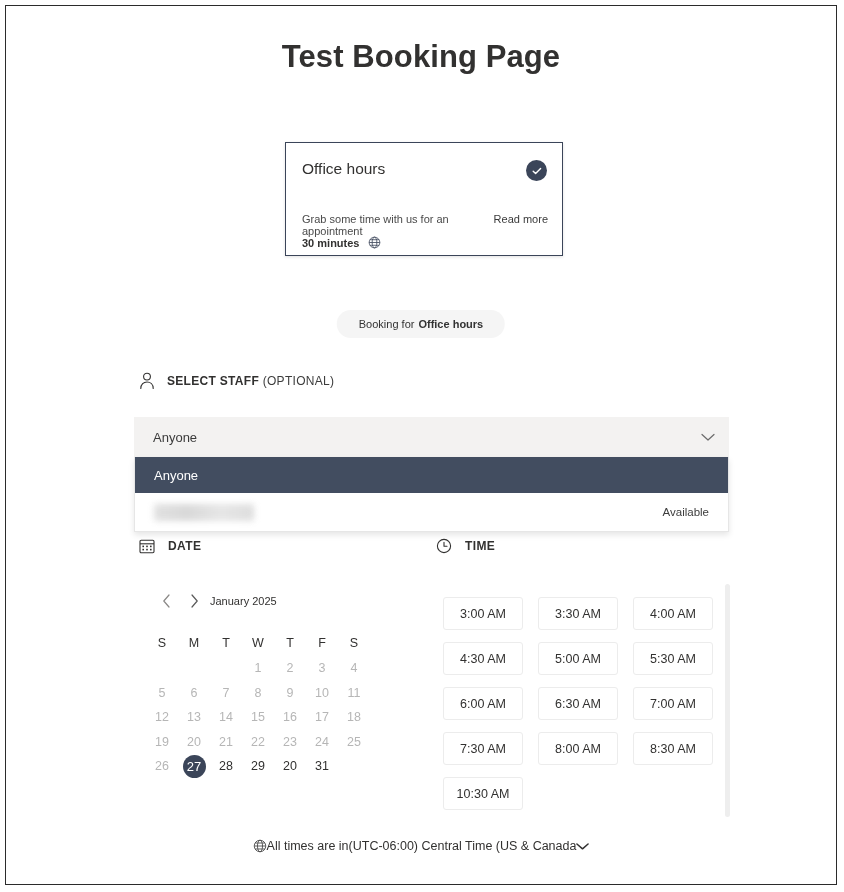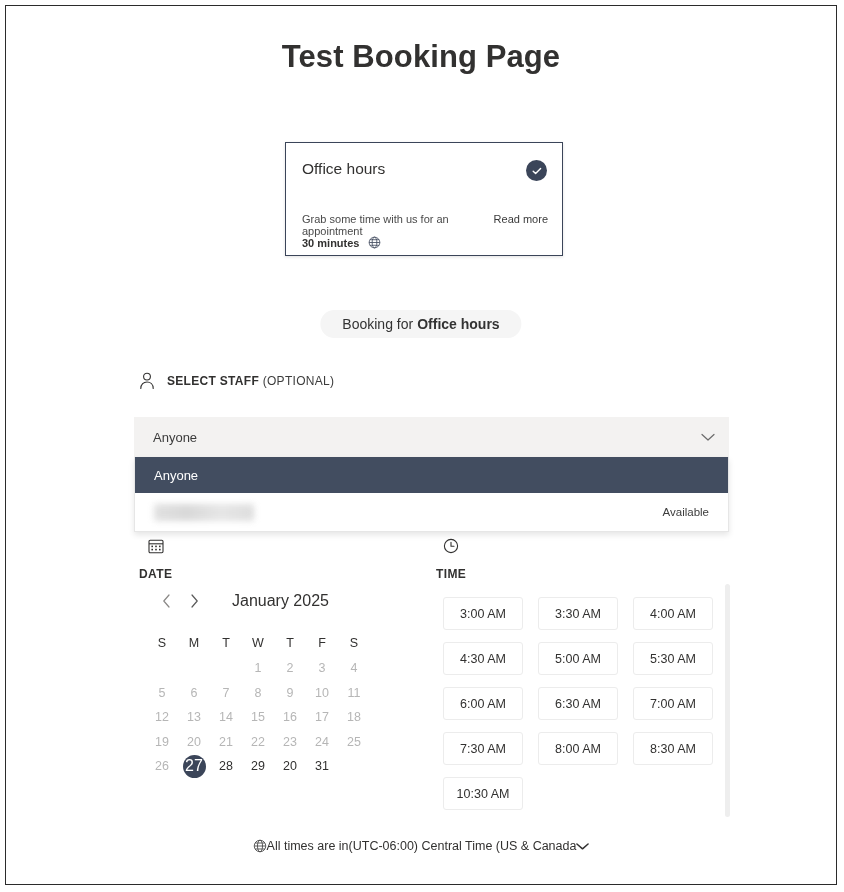--- a/index.html
+++ b/index.html
@@ -104,21 +104,21 @@
     position: absolute;
     left: 50%;
     transform: translateX(-50%);
     top: 304px;
     height: 28px;
     padding: 0 22px;
     background: #f5f5f5;
     border-radius: 14px;
     display: flex;
     align-items: center;
-    font-size: 14px;
+    font-size: 11px;
     color: #333;
     white-space: nowrap;
   }
   .booking-pill b { font-weight: bold; margin-left: 4px; }
 
   
   .staff-header {
     position: absolute;
     left: 133px;
     top: 366px;
@@ -182,21 +182,20 @@
   
   .section-header {
     position: absolute;
     display: flex;
     align-items: center;
     gap: 13px;
     font-size: 12px;
     font-weight: bold;
     letter-spacing: .4px;
     color: #323130;
-    flex-direction: column;
   }
   .hdr-date { left: 133px; top: 532px; }
   .hdr-time { left: 430px; top: 532px; }
 
   
   .cal { position: absolute; left: 140px; top: 580px; width: 225px; }
   .cal-nav {
     display: flex;
     align-items: center;
     gap: 0px;
@@ -207,22 +206,22 @@
     width: 28px;
     height: 28px;
     display: flex;
     align-items: center;
     justify-content: center;
     color: #8a8886;
     font-size: 15px;
     cursor: pointer;
   }
   .cal-month {
-    margin-left: 24px;
-    font-size: 16px;
+    margin-left: 2px;
+    font-size: 11px;
     color: #323130;
   }
   .cal-grid {
     margin-top: 14px;
     display: grid;
     grid-template-columns: repeat(7, 32px);
     row-gap: 0px;
   }
   .cal-dow, .cal-day {
     width: 32px;
@@ -238,21 +237,21 @@
   .cal-day.sel { color: #ffffff; }
   .cal-day.sel i {
     width: 23px;
     height: 23px;
     border-radius: 50%;
     background: #3b4559;
     display: flex;
     align-items: center;
     justify-content: center;
     font-style: normal;
-    font-size: 16px;
+    font-size: 13px;
   }
 
   
   .time-wrap {
     position: absolute;
     left: 437px;
     top: 591px;
     width: 286px;
     height: 225px;
   }

